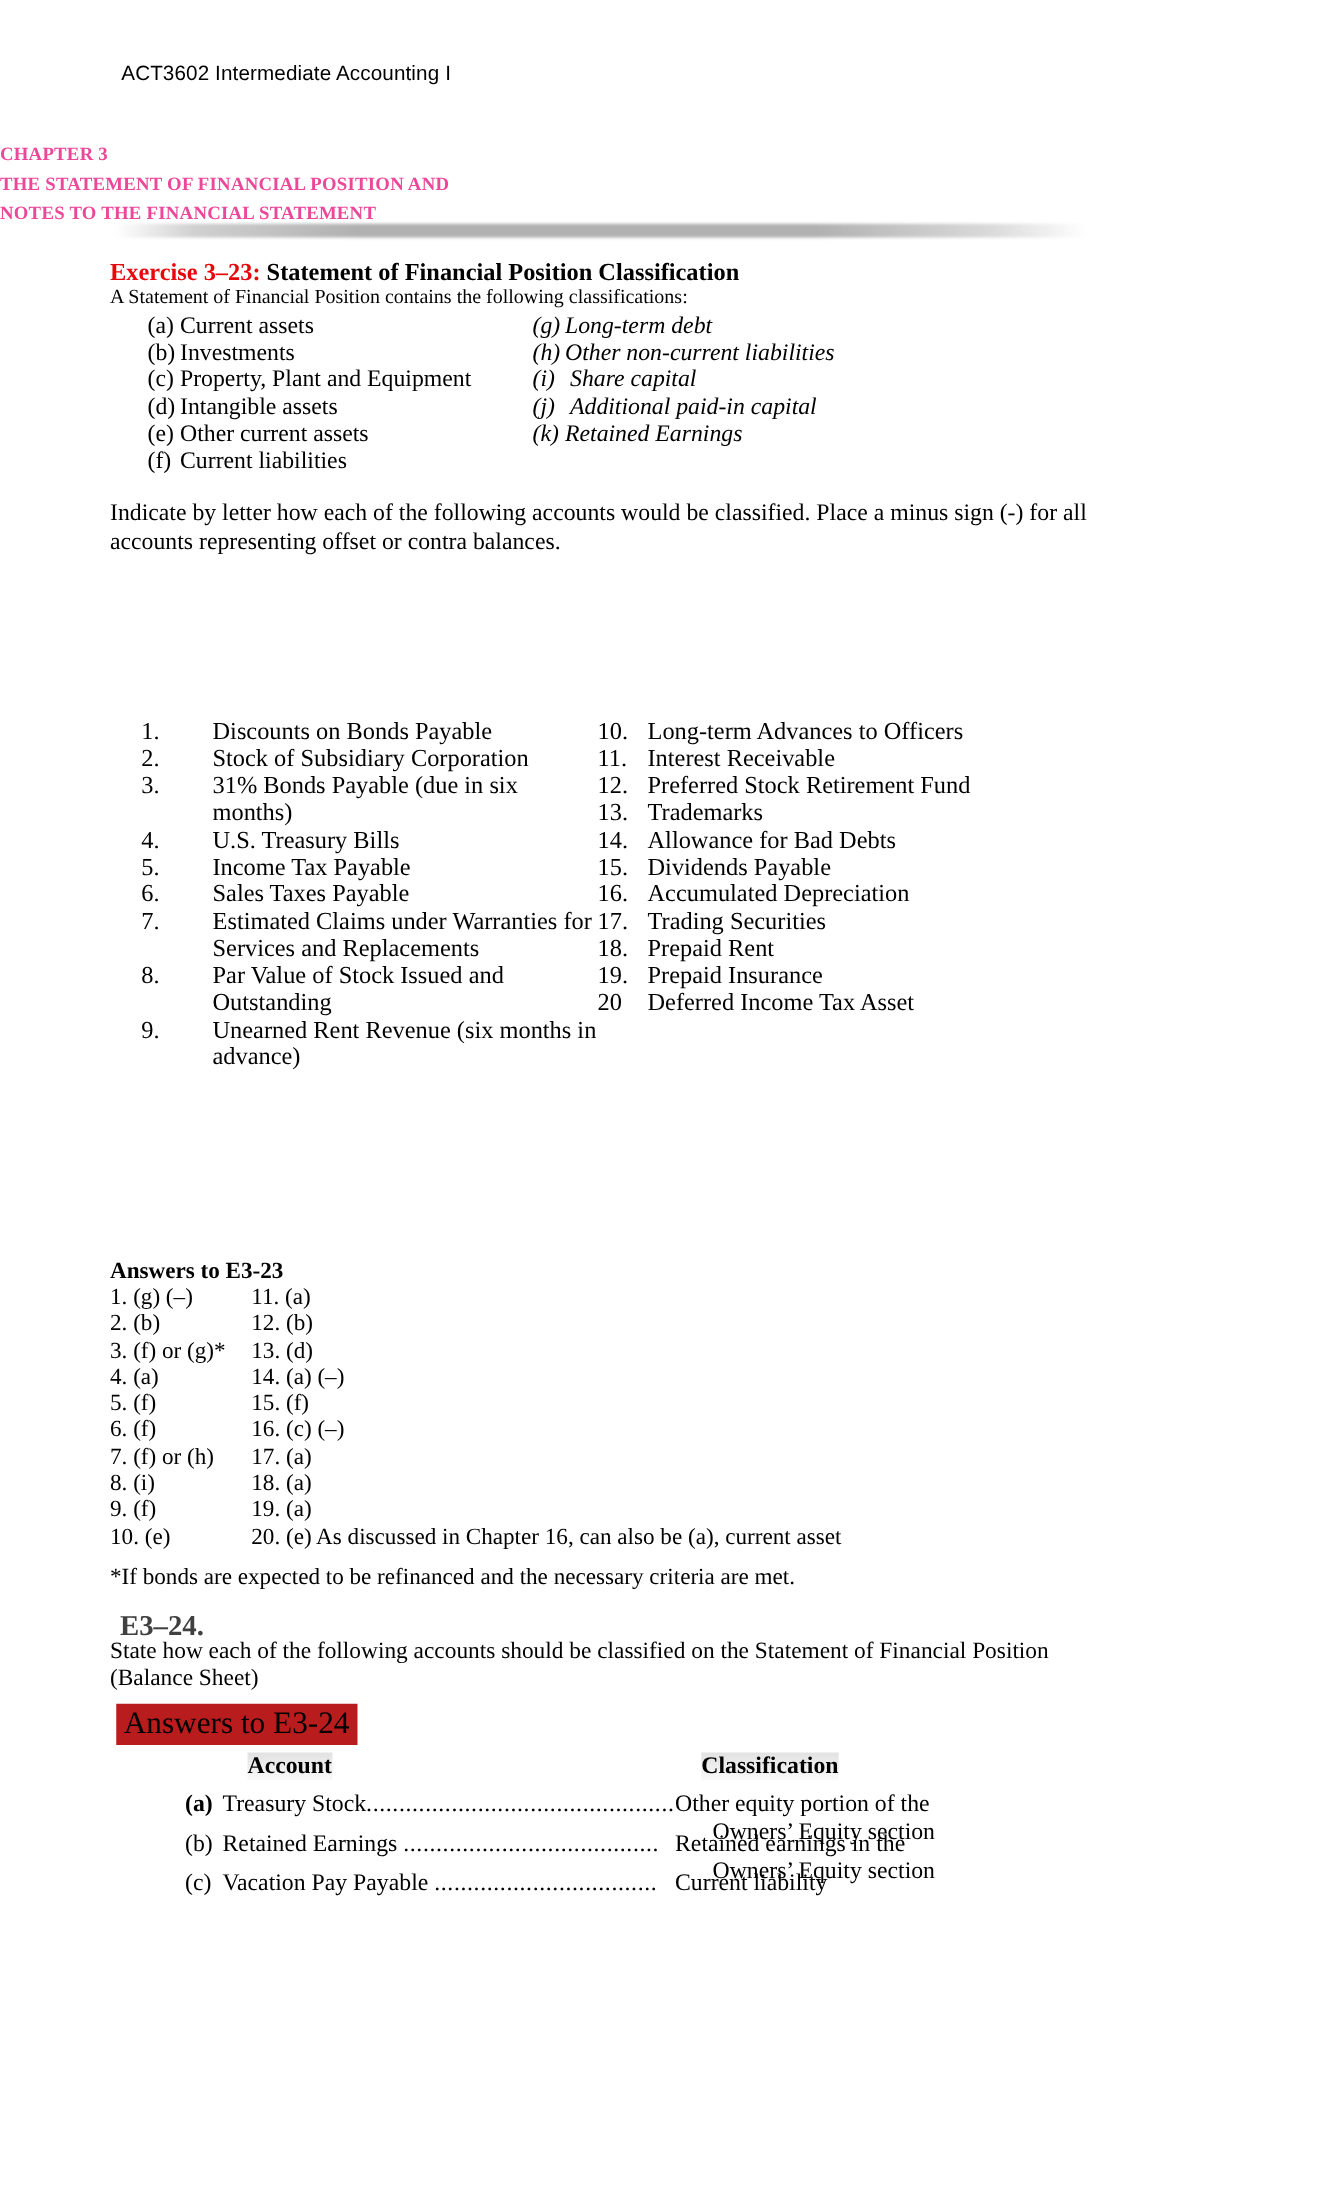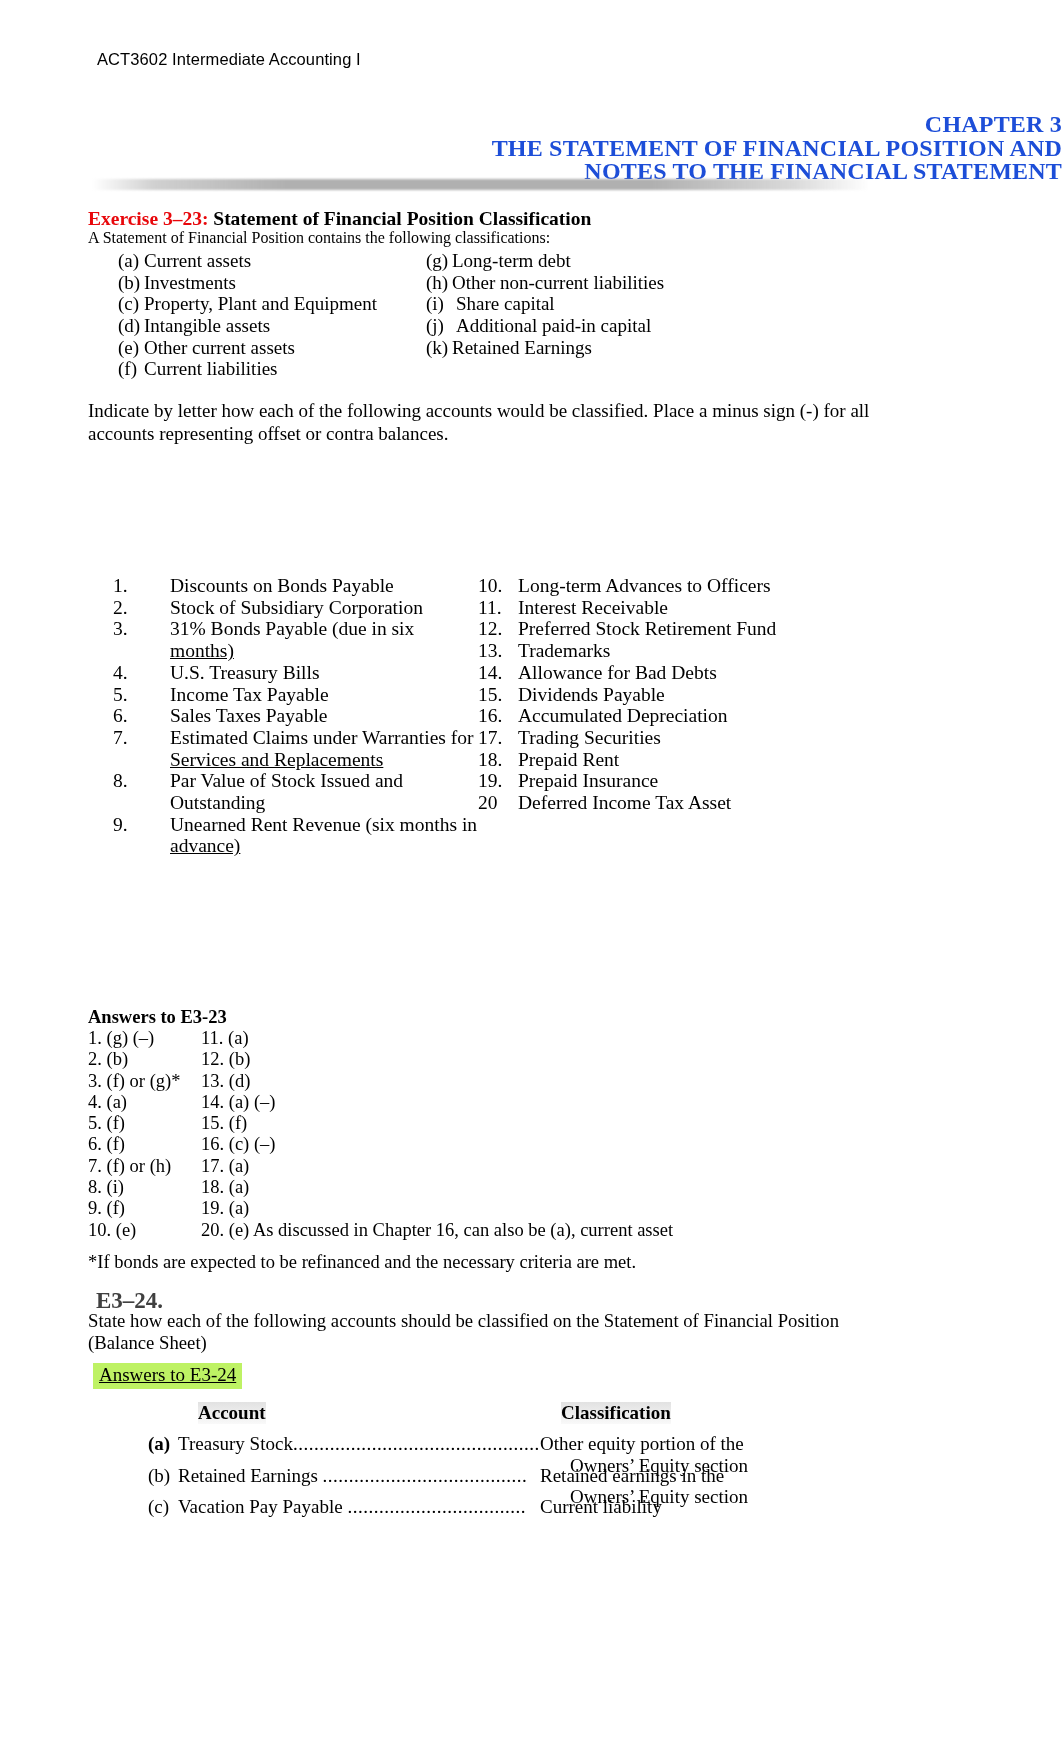--- a/index.html
+++ b/index.html
@@ -34,24 +34,24 @@
     letter-spacing: 0.1px;
     color: #000;
   }
 
   
   .title-block {
     position: absolute;
     left: 0;
     top: 113px;
     width: 1062px;
-    text-align: right;
-    color: #1d4ed8;
+    text-align: left;
+    color: #ec4899;
     font-weight: bold;
-    font-size: 24px;
+    font-size: 15px;
     line-height: 23.5px;
     letter-spacing: 0.2px;
   }
   .title-block .t-line { display: block; white-space: nowrap; }
 
   .title-rule {
     position: absolute;
     left: 92px;
     top: 179px;
     width: 778px;
@@ -93,21 +93,21 @@
     width: 760px;
     font-size: 19px;
     line-height: 21.7px;
   }
   .class-row { display: block; height: 21.7px; position: relative; }
   .cl-left, .cl-right {
     position: absolute;
     white-space: nowrap;
   }
   .cl-left  { left: 30px; }
-  .cl-right { left: 338px; }
+  .cl-right { left: 338px; font-style: italic; }
   .cl-tag { display: inline-block; min-width: 26px; }
   .cl-tag.wide { min-width: 30px; }
 
   .indicate {
     position: absolute;
     left: 88px;
     top: 400px;
     width: 790px;
     font-size: 19px;
     line-height: 22.5px;
@@ -143,21 +143,21 @@
   }
   .acct-item .num {
     position: absolute;
     left: 0;
     top: 0;
     width: 44px;
     text-align: left;
   }
   .acct-col-right .acct-item { padding-left: 40px; }
   .acct-col-right .acct-item .num { width: 36px; }
-  .acct-item .cont { display: block; text-decoration: underline; }
+  .acct-item .cont { display: block; }
 
   
   .ans-heading {
     position: absolute;
     left: 88px;
     top: 1007px;
     font-size: 18.5px;
     font-weight: bold;
   }
   .ans-grid {
@@ -194,25 +194,24 @@
     left: 88px;
     top: 1310px;
     width: 810px;
     font-size: 18.7px;
     line-height: 21.5px;
   }
   .hl-answers {
     position: absolute;
     left: 93px;
     top: 1363px;
-    font-size: 19px;
-    background: #bef264;
+    font-size: 25px;
+    background: #b91c1c;
     padding: 2px 6px 3px 6px;
     line-height: 1.1;
-    text-decoration: underline;
   }
 
   
   .tbl-head {
     position: absolute;
     left: 88px;
     top: 1402px;
     width: 800px;
     height: 24px;
     font-weight: bold;

